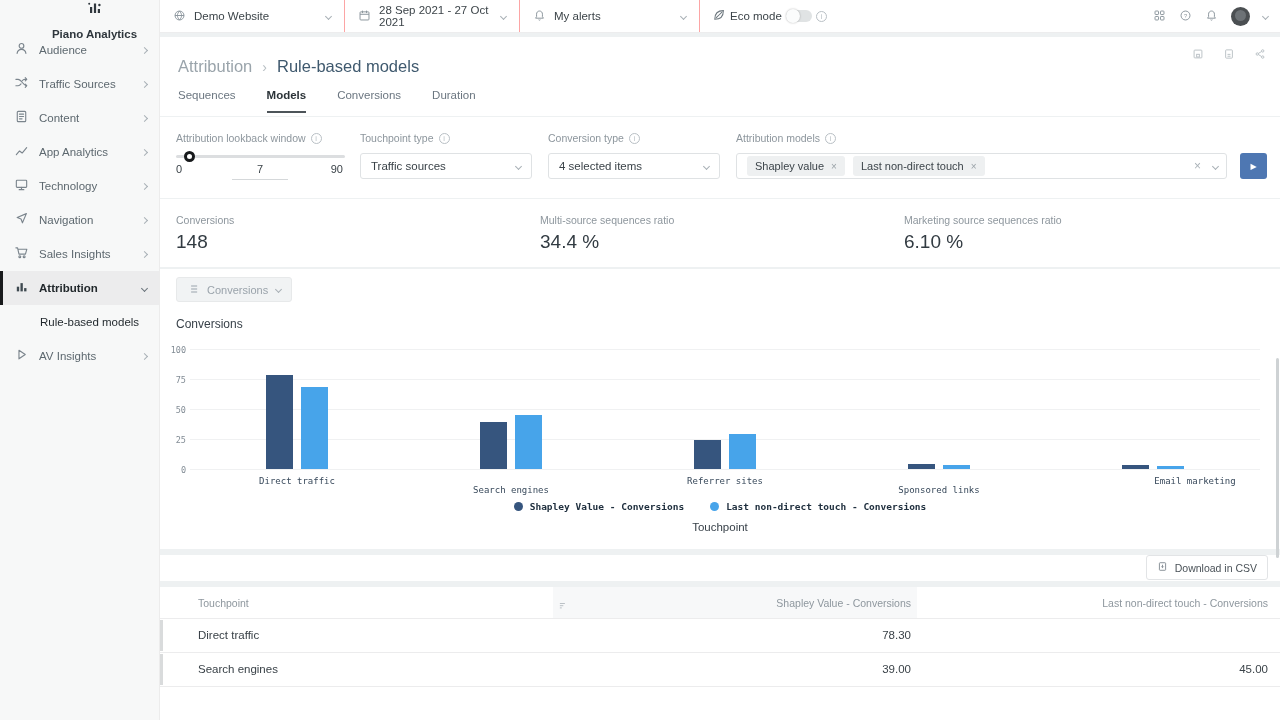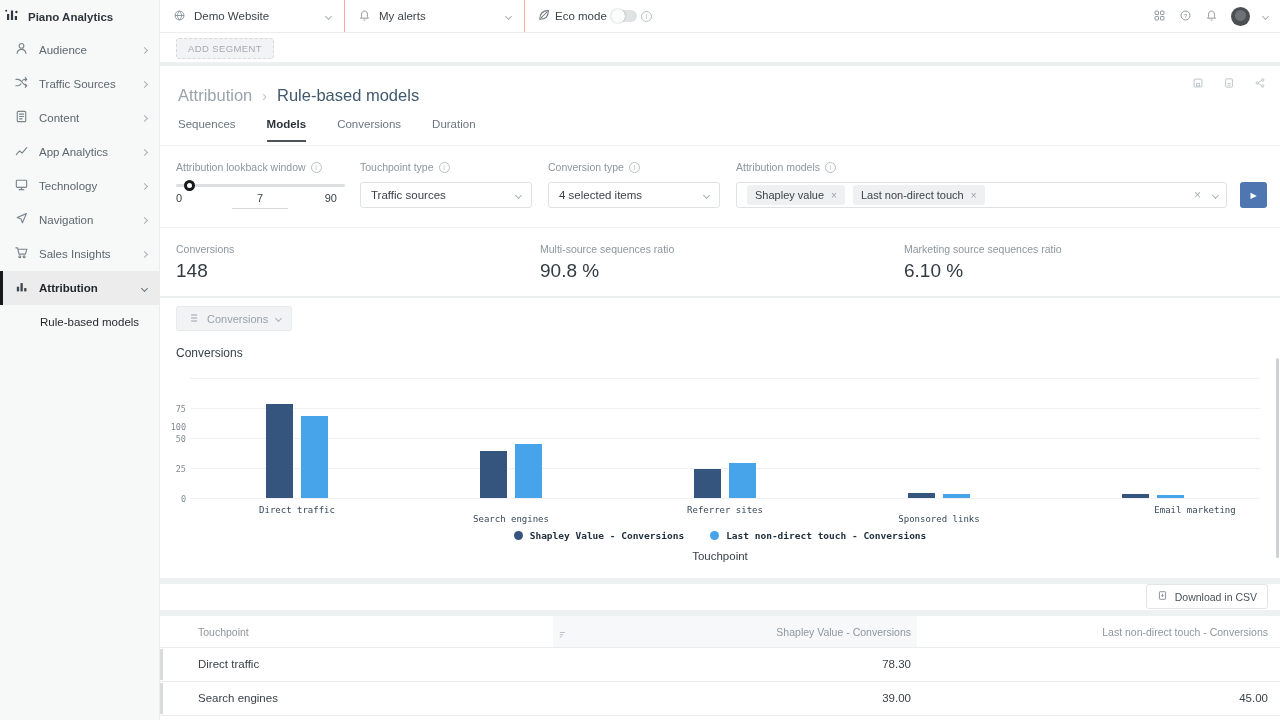--- a/index.html
+++ b/index.html
@@ -2,21 +2,21 @@
 <html><head>
 <meta charset="utf-8">
 <style>
   * { margin:0; padding:0; box-sizing:border-box; }
   html,body { background:#fff; }
   body { font-family:"Liberation Sans", sans-serif; -webkit-font-smoothing:antialiased; }
   #app { position:relative; width:1280px; height:720px; overflow:hidden; background:#eef1f2; display:flex; }
 
   
   #sidebar { width:160px; flex-shrink:0; background:#f7f8f8; border-right:1px solid #ececec; }
-  #brand { height:33px; display:flex; align-items:center; gap:8px; padding-left:4px; }
+  #brand { height:33px; display:flex; align-items:center; gap:8px; padding-left:30px;flex-direction:column; }
   #brand .brand-label { font-size:11.5px; font-weight:700; color:#2e363c; }
   .side-item { position:relative; height:34px; display:flex; align-items:center; gap:10px; padding:0 12px 0 14px; color:#5d686f; cursor:pointer; }
   .side-item .lbl { font-size:11.5px; flex:1; }
   .side-item.active { background:#ececed; color:#22282c; }
   .side-item.active .lbl { font-weight:600; }
   .side-item.active::before { content:""; position:absolute; left:0; top:0; bottom:0; width:3px; background:#17191b; }
   .side-sub { height:34px; display:flex; align-items:center; padding-left:40px; font-size:11.5px; color:#1f262b; cursor:pointer; }
   .chev { width:5px; height:5px; border-right:1.3px solid #a8b0b6; border-bottom:1.3px solid #a8b0b6; transform:rotate(-45deg); flex-shrink:0; }
   .chev.down { transform:rotate(45deg); }
   .chev.dark { border-color:#6a747b; }
@@ -56,21 +56,21 @@
   
   #filters { height:81px; }
   .flt-label { position:absolute; top:15px; font-size:10.5px; color:#8d969d; display:flex; align-items:center; gap:5px; }
   .info-dot { width:11px; height:11px; border-radius:50%; border:1px solid #b9c0c5; color:#b9c0c5; font-size:7.5px; display:inline-flex; align-items:center; justify-content:center; font-style:normal; }
   .selectbox { position:absolute; top:36px; height:26px; background:#fff; border:1px solid #dfe2e4; border-radius:3px; display:flex; align-items:center; padding:0 10px; font-size:11.5px; color:#3a4248; cursor:pointer; }
   .selectbox .chev { margin-left:auto; }
   #slider-track { position:absolute; left:16px; top:38px; width:169px; height:3px; border-radius:2px; background:#dcdee0; }
   #slider-handle { position:absolute; left:8px; top:-4px; width:11px; height:11px; border-radius:50%; background:#fff; border:3.5px solid #17191b; cursor:pointer; }
   .slider-vals { position:absolute; left:16px; top:46px; width:169px; font-size:11px; color:#3a4248; }
   #lb-min { position:absolute; left:0; }
-  #lb-max { position:absolute; right:8px; }
+  #lb-max { position:absolute; right:2px; }
   #lb-value { position:absolute; left:56px; width:56px; text-align:center; padding-bottom:4px; border-bottom:1px solid #d5d8da; }
   #models-box { left:576px; width:491px; padding-right:8px; cursor:default; }
   .chip { display:flex; align-items:center; gap:7px; background:#eef0f1; border-radius:3px; padding:4px 8px; font-size:11px; color:#3c444a; margin-right:8px; }
   .chip .x { color:#9aa2a8; font-size:10px; cursor:pointer; }
   #models-clear { margin-left:auto; color:#aab2b8; font-size:12px; cursor:pointer; }
   #models-box .chev { margin-left:12px; }
   #run-btn { position:absolute; left:1080px; top:36px; width:27px; height:26px; background:#4e77b2; border:none; border-radius:3px; color:#fff; font-size:8px; cursor:pointer; }
 
   
   #kpis { height:68px; }
@@ -196,32 +196,47 @@
               <g fill="#3e4950" stroke="none">
                 <rect x="3" y="8.2" width="2.5" height="5"></rect>
                 <rect x="6.9" y="4.4" width="2.5" height="8.8"></rect>
                 <rect x="10.8" y="9.7" width="2.5" height="3.5"></rect>
               </g>
             </svg></span>
           <span class="lbl">Attribution</span>
           <span class="chev down dark"></span>
         </div>
         <div class="side-sub">Rule-based models</div>
+        <div class="side-item">
+          <span><svg width="15" height="15" viewBox="0 0 16 16" fill="none" stroke="#7b858d" stroke-width="1.2" stroke-linecap="round" stroke-linejoin="round">
+              <path d="M5.3 3.4L12 8l-6.7 4.6V3.4z"></path>
+            </svg></span>
+          <span class="lbl">AV Insights</span>
+          <span class="chev "></span>
+        </div>
       </nav>
   </aside>
 
   <div id="main">
 
     <header id="topbar">
       <div class="tb-sec w-site">
         <span><svg width="13" height="13" viewBox="0 0 16 16" fill="none" stroke="#8b959c" stroke-width="1.2">
               <circle cx="8" cy="8" r="5.5"></circle>
               <path d="M2.5 8h11M8 2.5c-3.4 3.8-3.4 7.2 0 11M8 2.5c3.4 3.8 3.4 7.2 0 11"></path>
             </svg></span>
         <span>Demo Website</span>
+        <span class="chev down"></span>
+      </div>
+      <div class="tb-sec w-date">
+        <span><svg width="13" height="13" viewBox="0 0 16 16" fill="none" stroke="#8b959c" stroke-width="1.2">
+              <rect x="2.5" y="3.5" width="11" height="10" rx="1"></rect>
+              <path d="M2.5 6.5h11M5.5 2v3M10.5 2v3"></path>
+            </svg></span>
+        <span>28 Sep 2021 - 27 Oct 2021</span>
         <span class="chev down"></span>
       </div>
       <div class="tb-sec w-alerts">
         <span><svg width="13" height="13" viewBox="0 0 16 16" fill="none" stroke="#8b959c" stroke-width="1.2">
               <path d="M8 2.5c-2.2 0-3.6 1.6-3.6 3.9v3L3.2 11.3h9.6L11.6 9.4v-3c0-2.3-1.4-3.9-3.6-3.9z"></path>
               <path d="M6.9 13.2c.3.7 1.9.7 2.2 0"></path>
             </svg></span>
         <span>My alerts</span>
         <span class="chev down"></span>
       </div>
@@ -249,23 +264,20 @@
             </svg></span>
         <span><svg width="13" height="13" viewBox="0 0 16 16" fill="none" stroke="#8b959c" stroke-width="1.2">
               <path d="M8 2.5c-2.2 0-3.6 1.6-3.6 3.9v3L3.2 11.3h9.6L11.6 9.4v-3c0-2.3-1.4-3.9-3.6-3.9z"></path>
               <path d="M6.9 13.2c.3.7 1.9.7 2.2 0"></path>
             </svg></span>
         <span class="avatar"></span>
         <span class="chev down"></span>
       </div>
     </header>
 
-    <div id="segment-row" class="card">
-      <button id="add-segment">ADD SEGMENT</button>
-    </div>
 
     <div class="gap" style="height:4px"></div>
 
     <section id="page-header" class="card">
       <div id="breadcrumb">
         <span id="bc-parent">Attribution</span>
         <span id="bc-sep">›</span>
         <span id="bc-current">Rule-based models</span>
       </div>
       <div id="ph-icons">
@@ -349,21 +361,21 @@
 
     <div class="gap" style="height:1px"></div>
 
     <section id="kpis" class="card">
         <div class="kpi" style="left: 16px;">
           <div class="k-label">Conversions</div>
           <div class="k-value">148</div>
         </div>
         <div class="kpi" style="left: 380px;">
           <div class="k-label">Multi-source sequences ratio</div>
-          <div class="k-value">90.8 %</div>
+          <div class="k-value">34.4 %</div>
         </div>
         <div class="kpi" style="left: 744px;">
           <div class="k-label">Marketing source sequences ratio</div>
           <div class="k-value">6.10 %</div>
         </div>
       </section>
 
     <div class="gap" style="height:2px"></div>
 
     <section id="chart-card" class="card">
@@ -378,21 +390,21 @@
       <div id="plot">
           <div class="gridline" style="top: 120px;"></div>
           <div class="ytick" style="top: 116px;">0</div>
           <div class="gridline" style="top: 90px;"></div>
           <div class="ytick" style="top: 86px;">25</div>
           <div class="gridline" style="top: 60px;"></div>
           <div class="ytick" style="top: 56px;">50</div>
           <div class="gridline" style="top: 30px;"></div>
           <div class="ytick" style="top: 26px;">75</div>
           <div class="gridline" style="top: 0px;"></div>
-          <div class="ytick" style="top: -4px; margin-top: 48px;">100</div>
+          <div class="ytick" style="top: -4px;">100</div>
           <div class="bar" style="left: 76px; width: 27px; height: 94px; background: rgb(54, 85, 126);"></div>
           <div class="bar" style="left: 111px; width: 27px; height: 81.6px; background: rgb(71, 164, 234);"></div>
           <div class="cat-label" style="left: 22px; top: 127px;">Direct traffic</div>
           <div class="bar" style="left: 290px; width: 27px; height: 46.8px; background: rgb(54, 85, 126);"></div>
           <div class="bar" style="left: 325px; width: 27px; height: 54px; background: rgb(71, 164, 234);"></div>
           <div class="cat-label" style="left: 236px; top: 136px;">Search engines</div>
           <div class="bar" style="left: 504px; width: 27px; height: 28.8px; background: rgb(54, 85, 126);"></div>
           <div class="bar" style="left: 539px; width: 27px; height: 34.8px; background: rgb(71, 164, 234);"></div>
           <div class="cat-label" style="left: 450px; top: 127px;">Referrer sites</div>
           <div class="bar" style="left: 718px; width: 27px; height: 5.2px; background: rgb(54, 85, 126);"></div>

